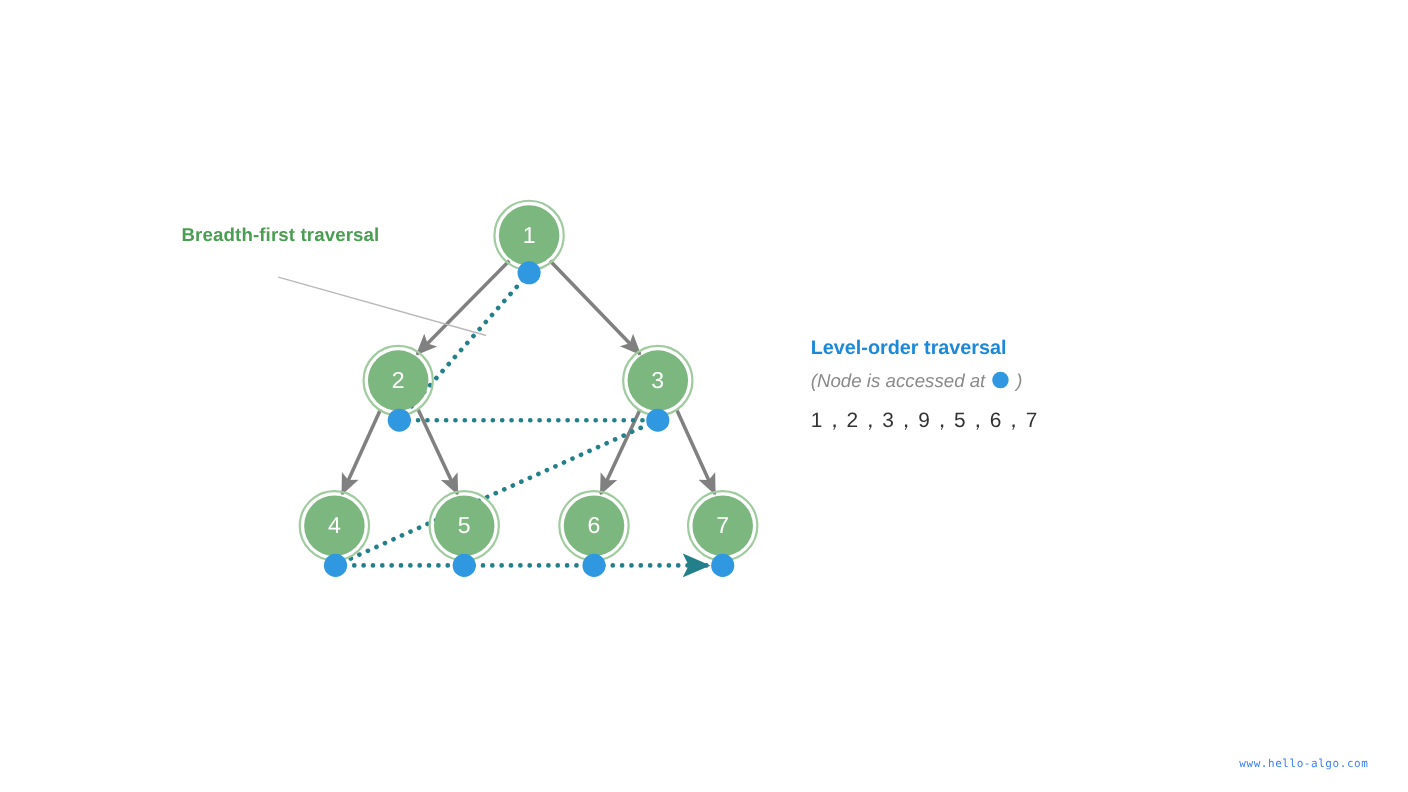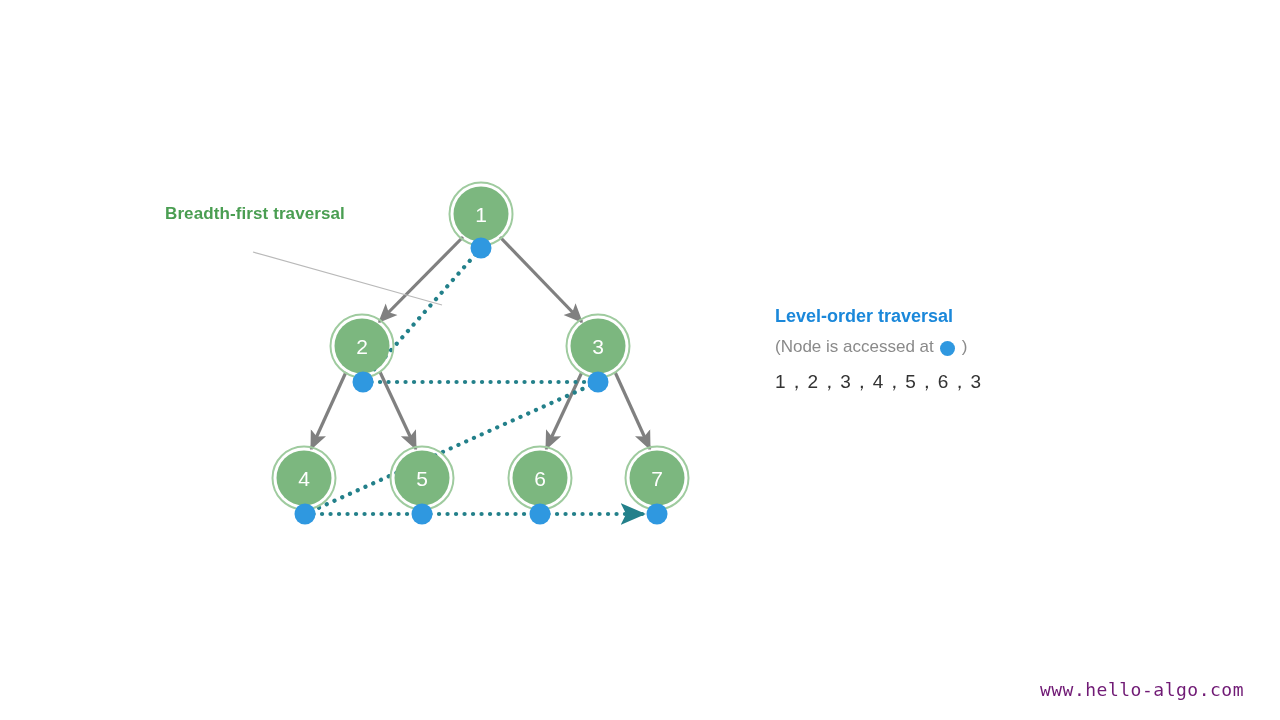--- a/index.html
+++ b/index.html
@@ -25,38 +25,39 @@
     left: 165px;
     top: 204px;
     font-size: 17px;
     font-weight: bold;
     color: #4a9e52;
     white-space: nowrap;
     letter-spacing: 0.1px;
   }
   .legend {
     position: absolute;
-    left: 775px;
+    left: 737px;
     top: 306px;
     width: 360px;
   }
   .legend-title {
     font-size: 18px;
     font-weight: bold;
     color: #1b88da;
     white-space: nowrap;
     margin: 0 0 10px 0;
   }
   .legend-sub {
     font-size: 17px;
     color: #8a8a8a;
     white-space: nowrap;
     margin: 0 0 12px 0;
     display: flex;
-    align-items: center;
+    align-items: flex-start;
+    font-style: italic;
   }
   .legend-sub .dot-inline {
     display: inline-block;
     width: 15px;
     height: 15px;
     border-radius: 50%;
     background: #2f98e0;
     margin: 0 7px 0 6px;
     position: relative;
     top: 1px;
@@ -67,22 +68,22 @@
     color: #333333;
     white-space: nowrap;
     letter-spacing: 1.5px;
     word-spacing: 4px;
   }
   .watermark {
     position: absolute;
     right: 36px;
     bottom: 20px;
     font-family: "DejaVu Sans Mono", "Liberation Mono", monospace;
-    font-size: 18px;
-    color: #701a75;
+    font-size: 10px;
+    color: #3b82f6;
     letter-spacing: 0.5px;
     white-space: nowrap;
   }
   .node-num {
     font-family: "Liberation Sans", sans-serif;
     font-size: 21px;
     fill: #ffffff;
   }
 </style>
 </head>
@@ -169,16 +170,16 @@
 
 <div class="bft-label">Breadth-first traversal</div>
 
 <div class="legend">
   <div class="legend-title">Level-order traversal</div>
   <div class="legend-sub">
     <span>(Node is accessed at</span>
     <span class="dot-inline"></span>
     <span>)</span>
   </div>
-  <div class="legend-seq">1，2，3，4，5，6，3</div>
+  <div class="legend-seq">1，2，3，9，5，6，7</div>
 </div>
 
 <div class="watermark">www.hello-algo.com</div>
 
 </body></html>

